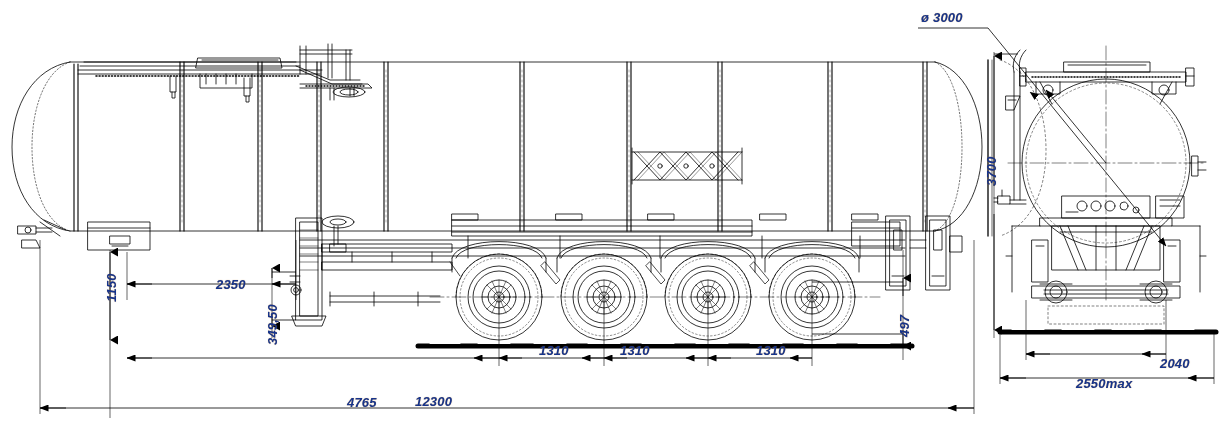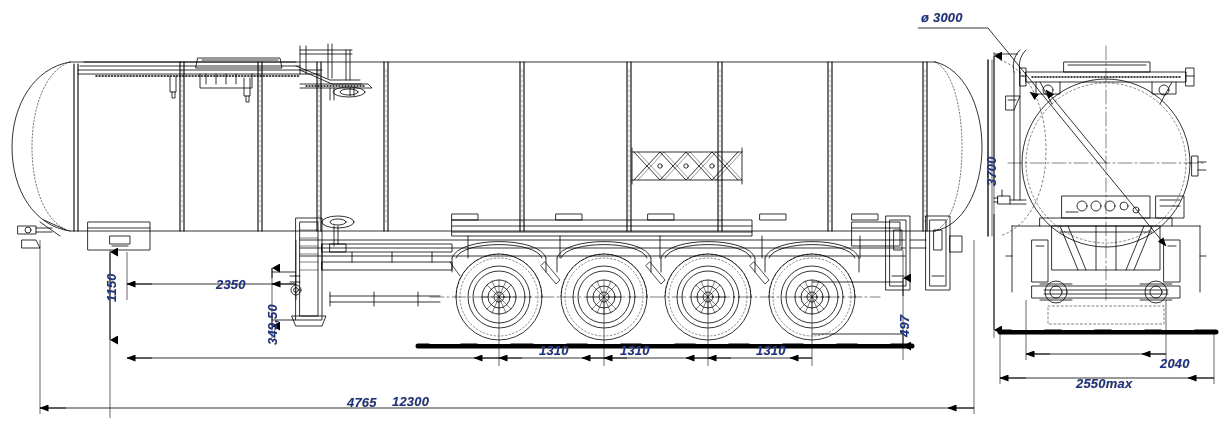--- a/index.html
+++ b/index.html
@@ -14,21 +14,21 @@
   .dimtxt.v{transform-origin:left top;}
   .t-1150{left:104px;top:302px;transform:rotate(-90deg);}
   .t-34950{left:265px;top:345px;transform:rotate(-90deg);}
   .t-497{left:897px;top:337px;transform:rotate(-90deg);}
   .t-3700{left:984px;top:186px;transform:rotate(-90deg);}
   .t-2350{left:216px;top:277px;}
   .t-4765{left:347px;top:363px;margin-top:32px;}
   .t-1310a{left:539px;top:343px;}
   .t-1310b{left:620px;top:343px;}
   .t-1310c{left:756px;top:343px;}
-  .t-12300{left:392px;top:394px;}
+  .t-12300{left:415px;top:394px;}
   .t-2040{left:1160px;top:345px;margin-top:11px;}
   .t-2550{left:1076px;top:376px;}
   .t-dia{left:921px;top:10px;}
 </style>
 </head>
 <body>
 
 <div id="sheet">
 
   <svg class="layer" viewBox="0 0 1232 423">

